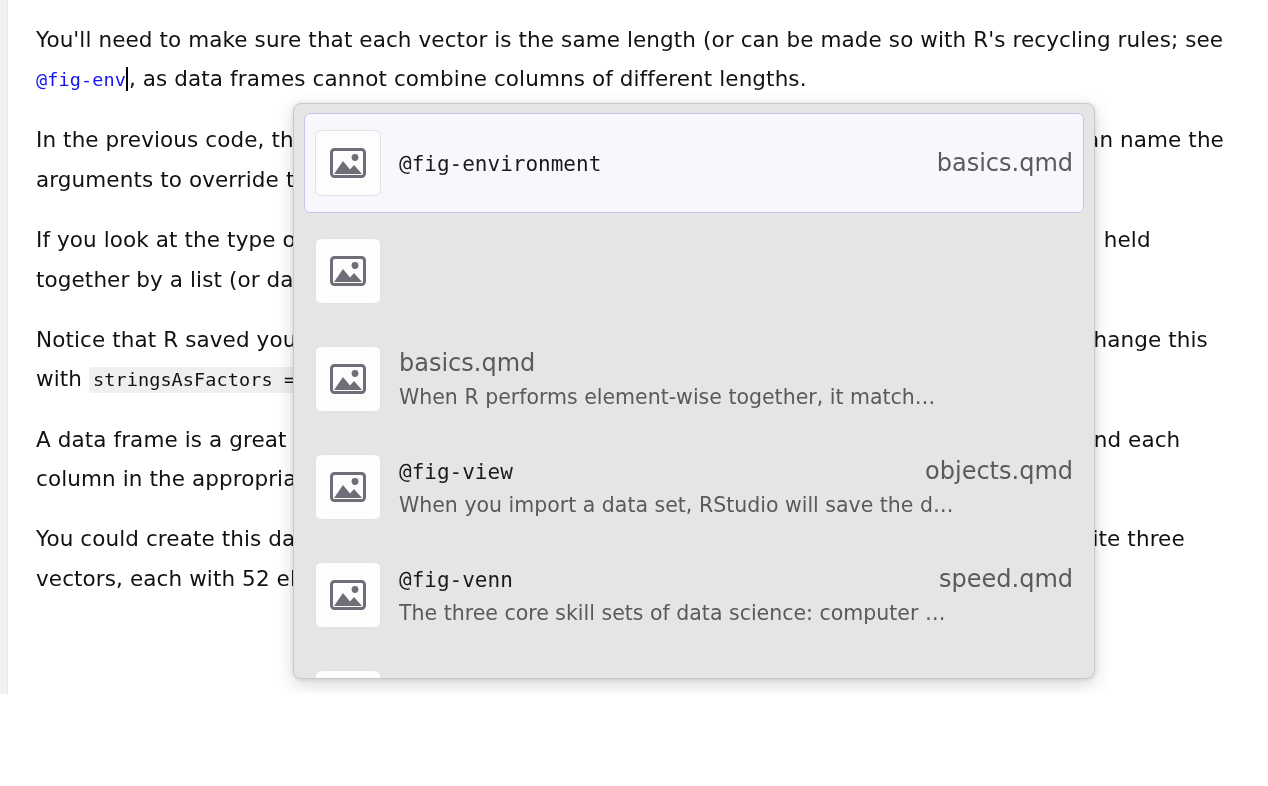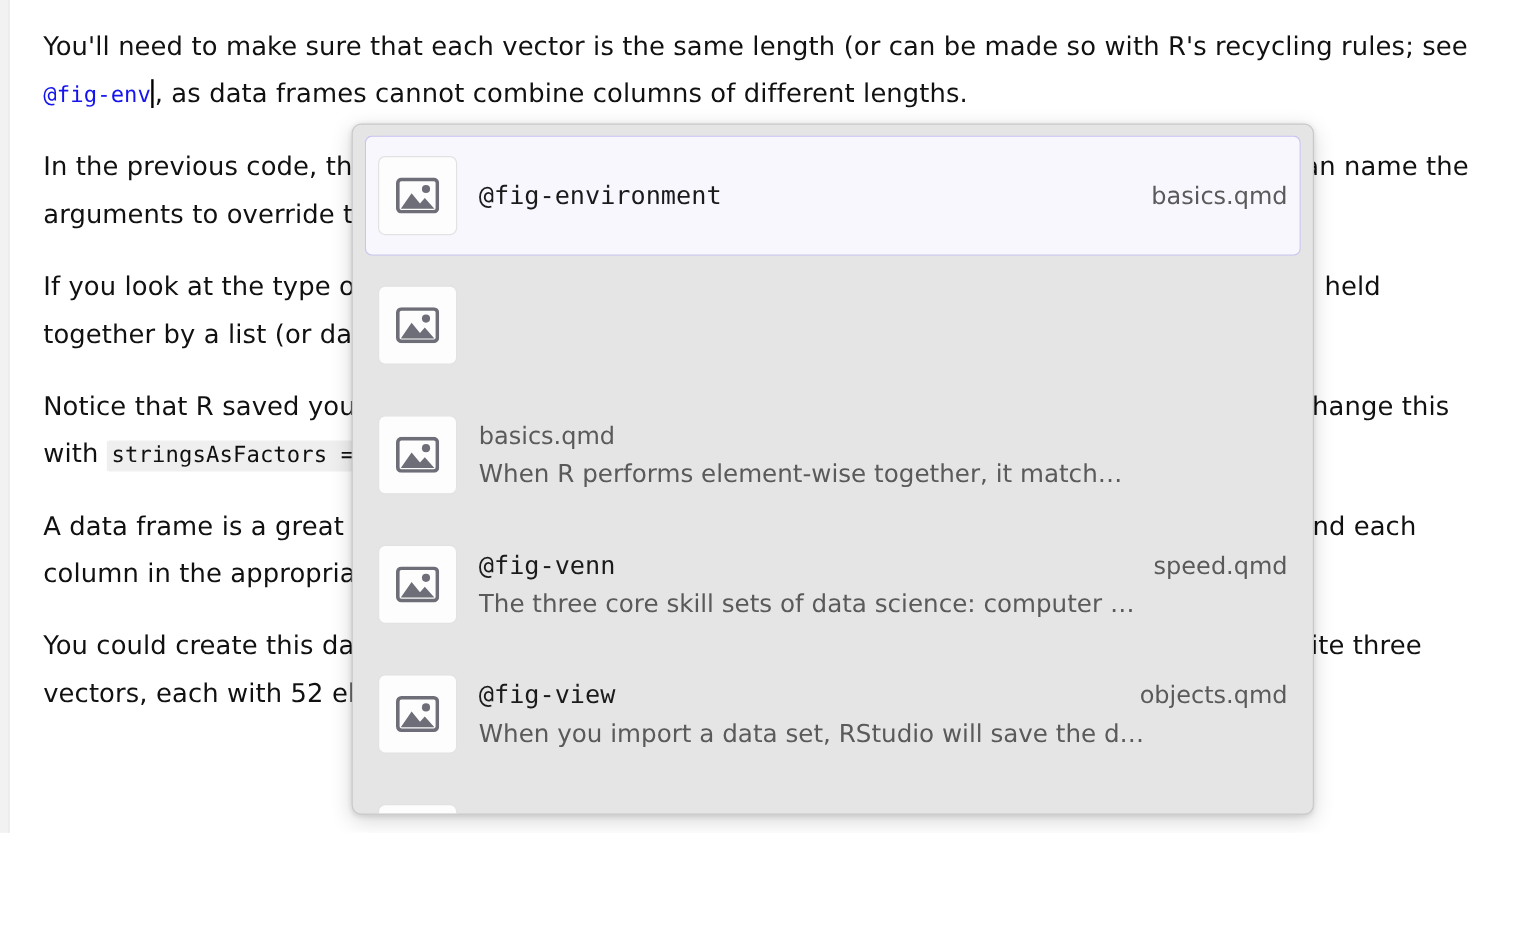--- a/index.html
+++ b/index.html
@@ -125,21 +125,21 @@
     gap: 20px;
   }
   .ac-id {
     font-family: "DejaVu Sans Mono", monospace;
     font-size: 21px;
     color: #1b1b1b;
     white-space: nowrap;
   }
   .ac-file {
     font-family: "DejaVu Sans", sans-serif;
-    font-size: 20px;
+    font-size: 24px;
     color: #5a5a5a;
     white-space: nowrap;
   }
   .ac-desc {
     margin-top: 8px;
     font-family: "DejaVu Sans", sans-serif;
     font-size: 20.5px;
     color: #5a5a5a;
     white-space: nowrap;
     overflow: hidden;
@@ -220,43 +220,43 @@
         <div class="ac-item">
           <div class="thumb">
             <svg width="36" height="30" viewBox="0 0 36 30" aria-hidden="true">
               <rect x="1.5" y="1.5" width="33" height="27" rx="3" ry="3" fill="none" stroke="#6e6e78" stroke-width="3"></rect>
               <circle cx="25" cy="9.5" r="3.4" fill="#6e6e78"></circle>
               <path d="M4 26 L13 13 L20 21.5 L24 17 L32 26 Z" fill="#6e6e78"></path>
             </svg>
           </div>
           <div class="ac-text">
             <div class="ac-row1">
+              <span class="ac-id">@fig-view</span>
+              <span class="ac-file">objects.qmd</span>
+            </div>
+            <div class="ac-desc">When you import a data set, RStudio will save the d…</div>
+          </div>
+        </div>
+        <div class="ac-item">
+          <div class="thumb">
+            <svg width="36" height="30" viewBox="0 0 36 30" aria-hidden="true">
+              <rect x="1.5" y="1.5" width="33" height="27" rx="3" ry="3" fill="none" stroke="#6e6e78" stroke-width="3"></rect>
+              <circle cx="25" cy="9.5" r="3.4" fill="#6e6e78"></circle>
+              <path d="M4 26 L13 13 L20 21.5 L24 17 L32 26 Z" fill="#6e6e78"></path>
+            </svg>
+          </div>
+          <div class="ac-text">
+            <div class="ac-row1">
               <span class="ac-id">@fig-venn</span>
               <span class="ac-file">speed.qmd</span>
             </div>
             <div class="ac-desc">The three core skill sets of data science: computer …</div>
           </div>
         </div>
         <div class="ac-item">
-          <div class="thumb">
-            <svg width="36" height="30" viewBox="0 0 36 30" aria-hidden="true">
-              <rect x="1.5" y="1.5" width="33" height="27" rx="3" ry="3" fill="none" stroke="#6e6e78" stroke-width="3"></rect>
-              <circle cx="25" cy="9.5" r="3.4" fill="#6e6e78"></circle>
-              <path d="M4 26 L13 13 L20 21.5 L24 17 L32 26 Z" fill="#6e6e78"></path>
-            </svg>
-          </div>
-          <div class="ac-text">
-            <div class="ac-row1">
-              <span class="ac-id">@fig-view</span>
-              <span class="ac-file">objects.qmd</span>
-            </div>
-            <div class="ac-desc">When you import a data set, RStudio will save the d…</div>
-          </div>
-        </div>
-        <div class="ac-item">
           <div class="thumb"></div>
           <div class="ac-text">
             <div class="ac-row1">
               <span class="ac-id">@fig-cards</span>
               <span class="ac-file">cards.qmd</span>
             </div>
           </div>
         </div>
       </div>
   </div>

